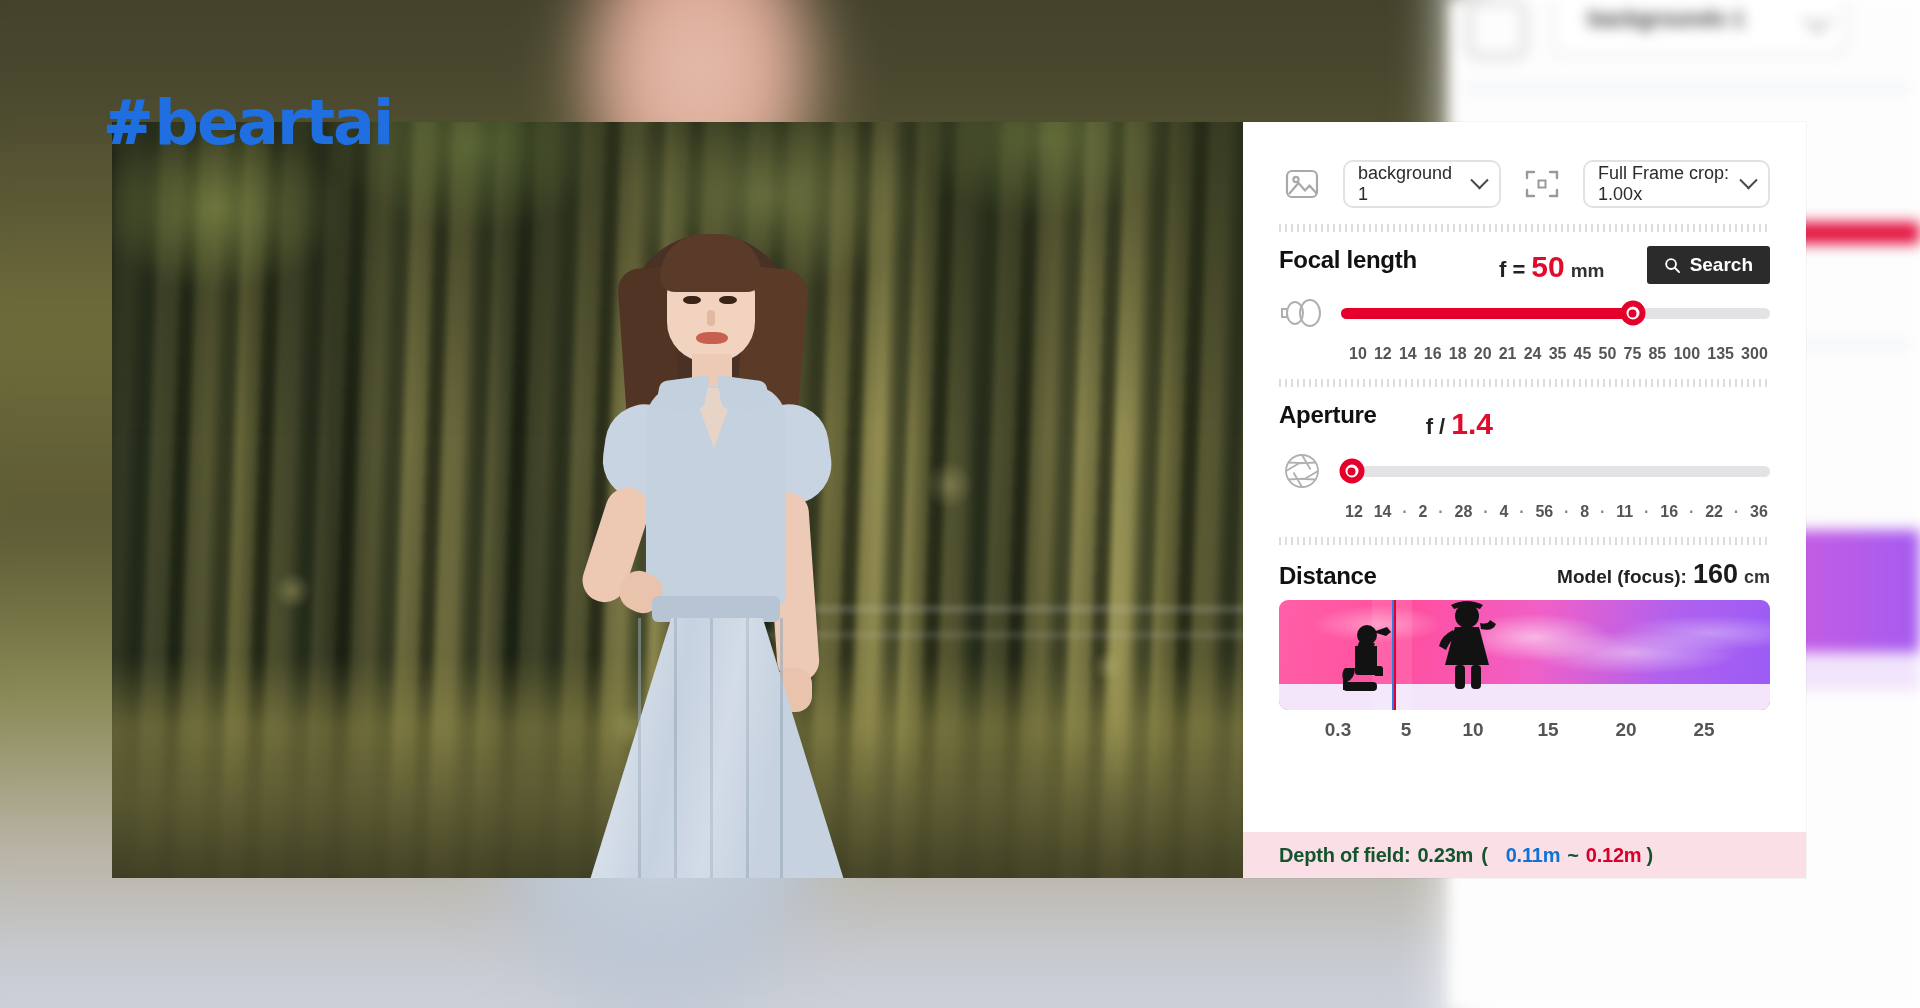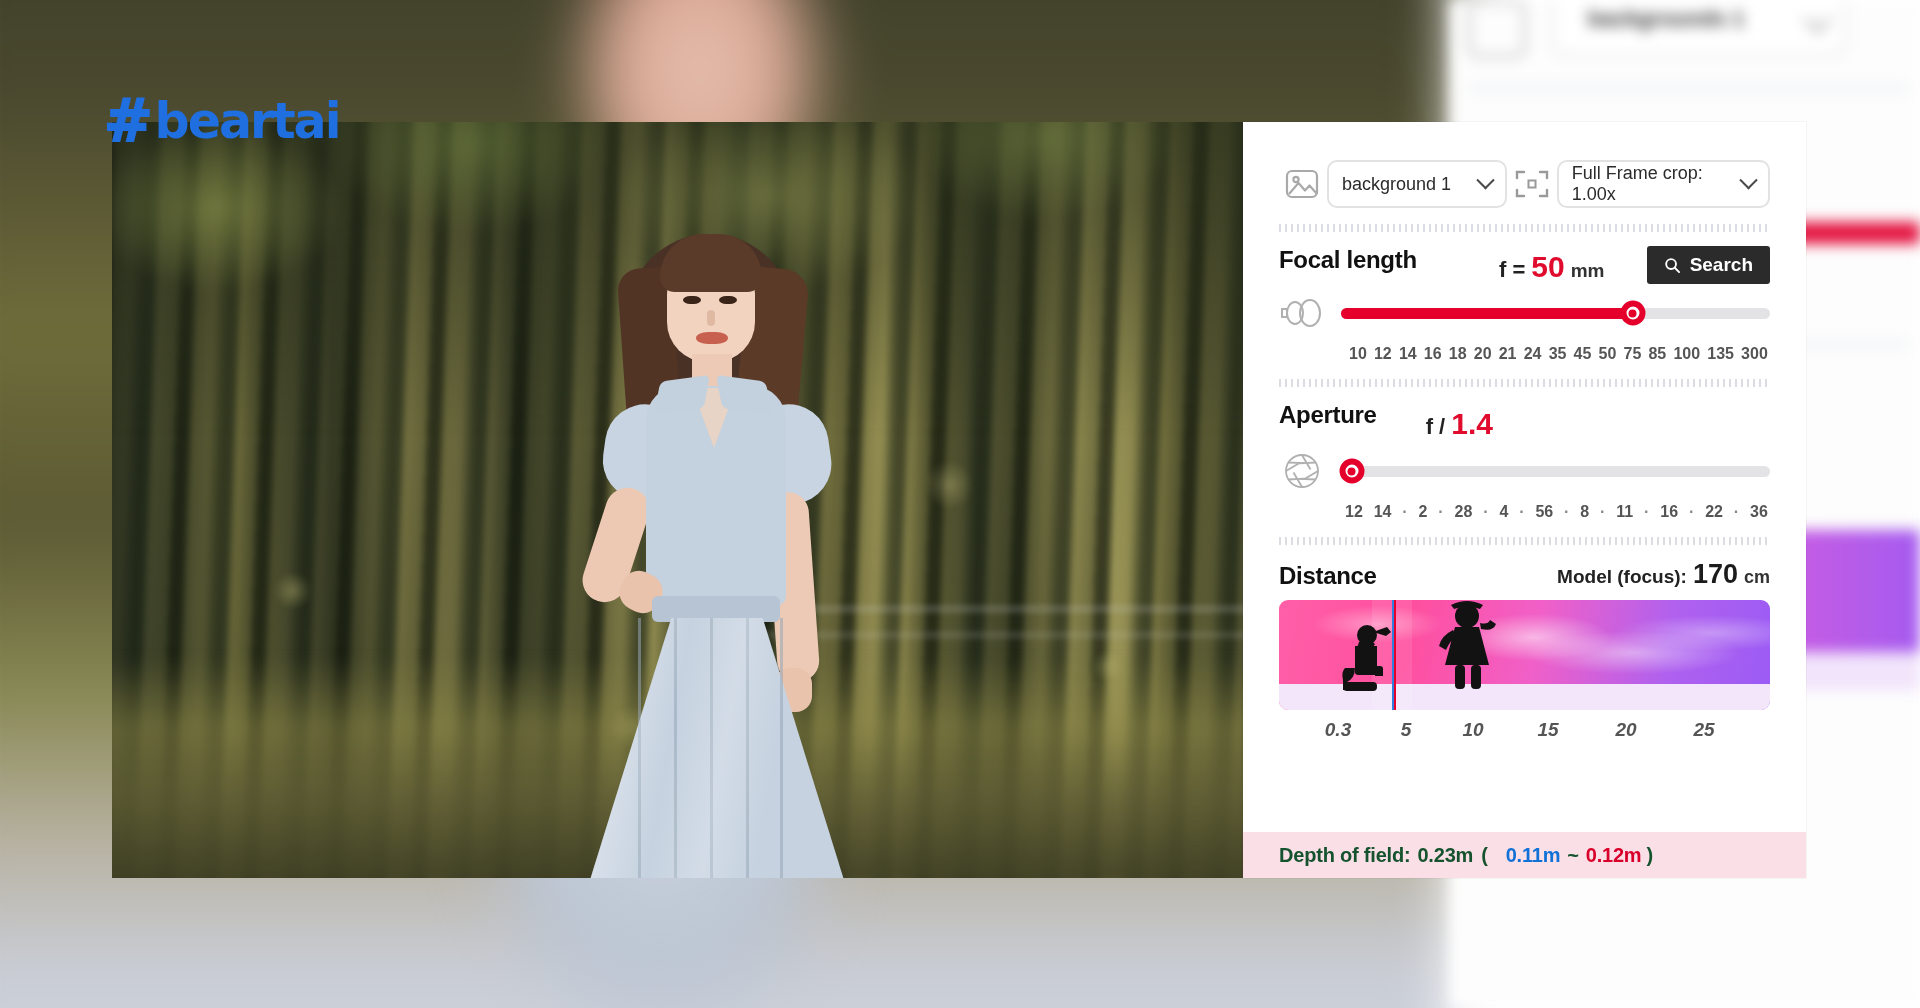--- a/index.html
+++ b/index.html
@@ -144,34 +144,34 @@
   
   .logo{
     position:absolute;left:104px;top:92px;display:flex;align-items:center;gap:4px;
     font-family:"DejaVu Sans",sans-serif;
   }
   .logo .hash{
     font-size:58px;font-weight:800;color:#1f6fe0;-webkit-text-stroke:2px #1f6fe0;
     letter-spacing:-2px;line-height:1;
   }
   .logo .word{
-    font-size:49px;font-weight:800;color:#1f6fe0;letter-spacing:-2px;line-height:1;
+    font-size:62px;font-weight:800;color:#1f6fe0;letter-spacing:-2px;line-height:1;
   }
 
   
   .panel{
     position:absolute;left:1243px;top:122px;width:563px;height:756px;
     background:#ffffff;overflow:hidden;
     box-shadow:0 0 0 1px rgba(0,0,0,.03);
   }
   .pad{padding:0 36px;}
 
   .sec-title{font-size:24px;font-weight:700;color:#111;letter-spacing:-.3px;}
 
-  .row{display:flex;align-items:center;gap:2px;}
+  .row{display:flex;align-items:center;gap:18px;}
   .icon-box{width:46px;height:46px;display:flex;align-items:center;justify-content:center;flex:0 0 auto;}
   .select{
     height:44px;border:2px solid #e2e2e2;border-radius:10px;background:#fff;
     display:flex;align-items:center;justify-content:space-between;padding:0 13px;
     font-size:18px;color:#2b2b2b;font-weight:500;gap:10px;cursor:pointer;
   }
   .chev{width:11px;height:11px;border-right:2px solid #4a4a4a;border-bottom:2px solid #4a4a4a;transform:rotate(45deg) translate(-3px,-3px);flex:0 0 auto;}
 
   .dashline{
     height:8px;margin:16px 36px 0 36px;
@@ -214,21 +214,21 @@
     background:
       radial-gradient(ellipse 110px 34px at 52% 34%, rgba(255,255,255,.55), rgba(255,255,255,0) 70%),
       radial-gradient(ellipse 150px 30px at 72% 48%, rgba(255,255,255,.45), rgba(255,255,255,0) 72%),
       radial-gradient(ellipse 90px 26px at 20% 22%, rgba(255,255,255,.40), rgba(255,255,255,0) 72%),
       radial-gradient(ellipse 130px 24px at 88% 30%, rgba(255,255,255,.35), rgba(255,255,255,0) 74%);
   }
   .floor{position:absolute;left:0;right:0;bottom:0;height:26px;background:#f3e6fb;}
   .dof-band{position:absolute;top:0;bottom:0;background:rgba(255,255,255,.10);}
   .focusline{position:absolute;top:0;bottom:0;width:4px;background:linear-gradient(90deg,#2f7fe0 0 50%,#e4002b 50% 100%);}
   .fig{position:absolute;bottom:18px;}
-  .dticks{display:flex;font-size:19px;color:#555;font-weight:600;margin-top:9px;font-style:italic;}
+  .dticks{display:flex;font-size:19px;color:#555;font-weight:600;margin-top:9px;}
   .dticks span{text-align:center;}
 
   .dofbar{
     position:absolute;left:0;right:0;bottom:0;height:46px;background:#fbdfe7;
     display:flex;align-items:center;padding-left:36px;
     font-size:20px;font-weight:700;color:#1b1b1b;letter-spacing:-.2px;
   }
   .dof-near{color:#1171d6;}
   .dof-far{color:#d8002a;}
   .dof-plain{color:#14532d;font-weight:700;}
@@ -476,21 +476,21 @@
     </div>
   </div>
 
   <div class="dashline"></div>
 
   <div class="pad" style="padding-top:14px">
     <div class="headline" style="align-items:flex-end">
       <div class="sec-title">Distance</div>
       <div class="valrow" style="font-size:19px">
         <span>Model (focus):</span>
-        <span style="font-size:27px;font-weight:700;color:#1b1b1b">170</span>
+        <span style="font-size:27px;font-weight:700;color:#1b1b1b">160</span>
         <span style="font-size:18px;color:#333">cm</span>
       </div>
     </div>
 
     <div class="distbar" style="margin-top:10px">
       <div class="clouds"></div>
       <div class="floor"></div>
       <div class="dof-band" style="left:19%;width:8%"></div>
 
       <svg class="fig" style="left:62px;width:72px;height:74px" viewBox="0 0 72 74">

